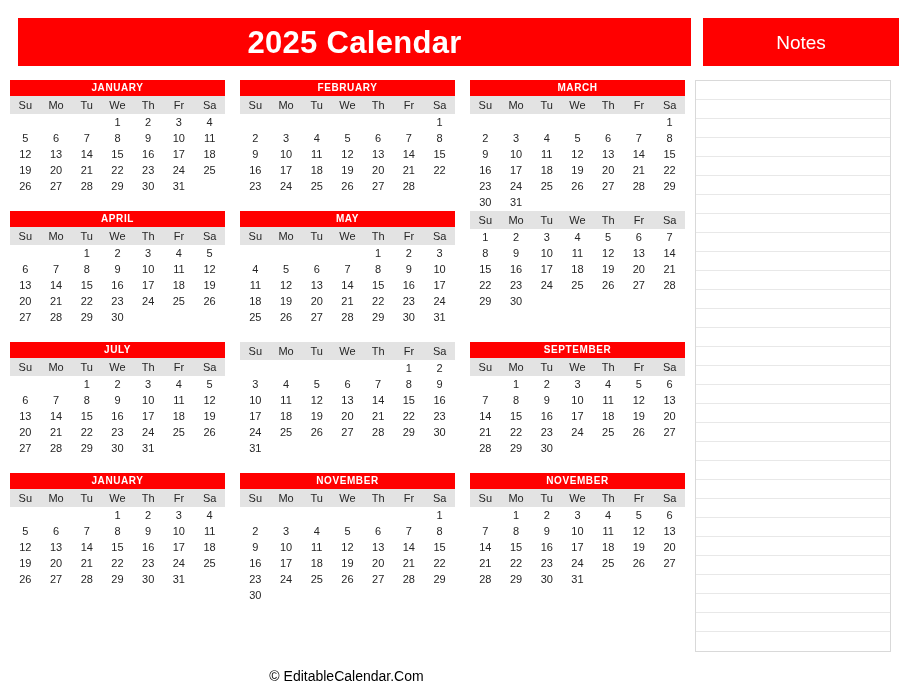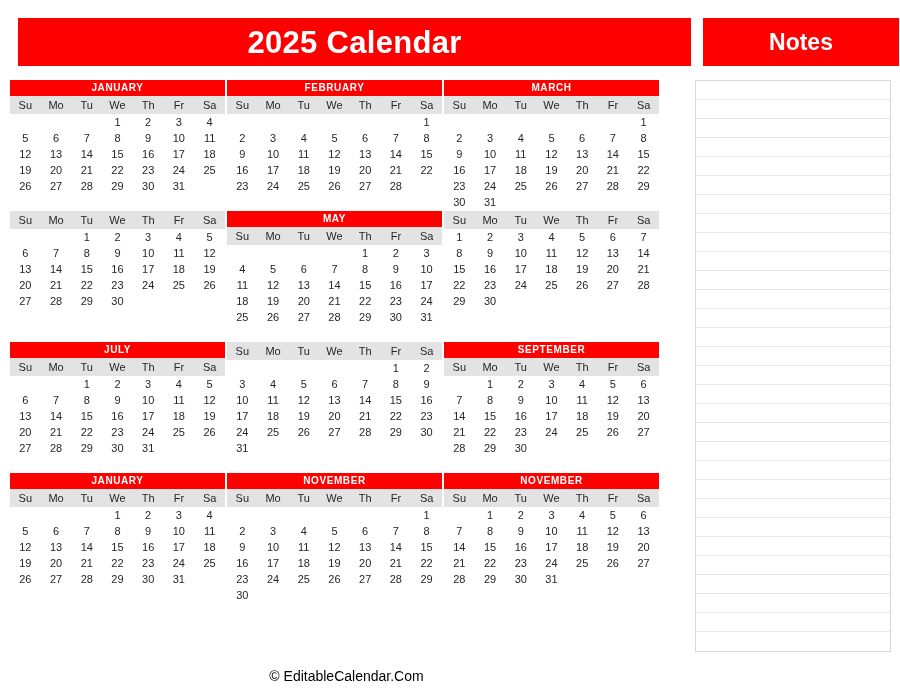--- a/index.html
+++ b/index.html
@@ -47,34 +47,34 @@
     position: absolute;
     left: 695px; top: 0;
     width: 196px; height: 48px;
     background: #FF0000;
     display: flex;
     align-items: center;
     justify-content: center;
   }
   #notes-title-bar .title-text {
     color: #ffffff;
-    font-size: 23px;
-    font-weight: bold;
+    font-size: 19px;
+    font-weight: normal;
     line-height: 1;
   }
 
   
   #months-area {
     position: absolute;
     left: 10px; top: 80px;
     width: 675px;
   }
   .month-row {
     display: flex;
-    gap: 2px;
+    gap: 15px;
     margin-bottom: 1px;
   }
   .month-block {
     width: 215px;
   }
   .month-name-bar {
     background: #FF0000;
     color: #ffffff;
     font-size: 10px;
     font-weight: bold;
@@ -363,20 +363,21 @@
                 <td class="empty"></td>
                 <td class="empty"></td>
                 <td class="empty"></td>
               </tr>
             </tbody>
           </table>
         </div>
       </div>
       <div class="month-row">
         <div class="month-block">
+          <div class="month-name-bar">APRIL</div>
           <table class="month-table">
             <thead>
               <tr>
                 <th>Su</th>
                 <th>Mo</th>
                 <th>Tu</th>
                 <th>We</th>
                 <th>Th</th>
                 <th>Fr</th>
                 <th>Sa</th>

